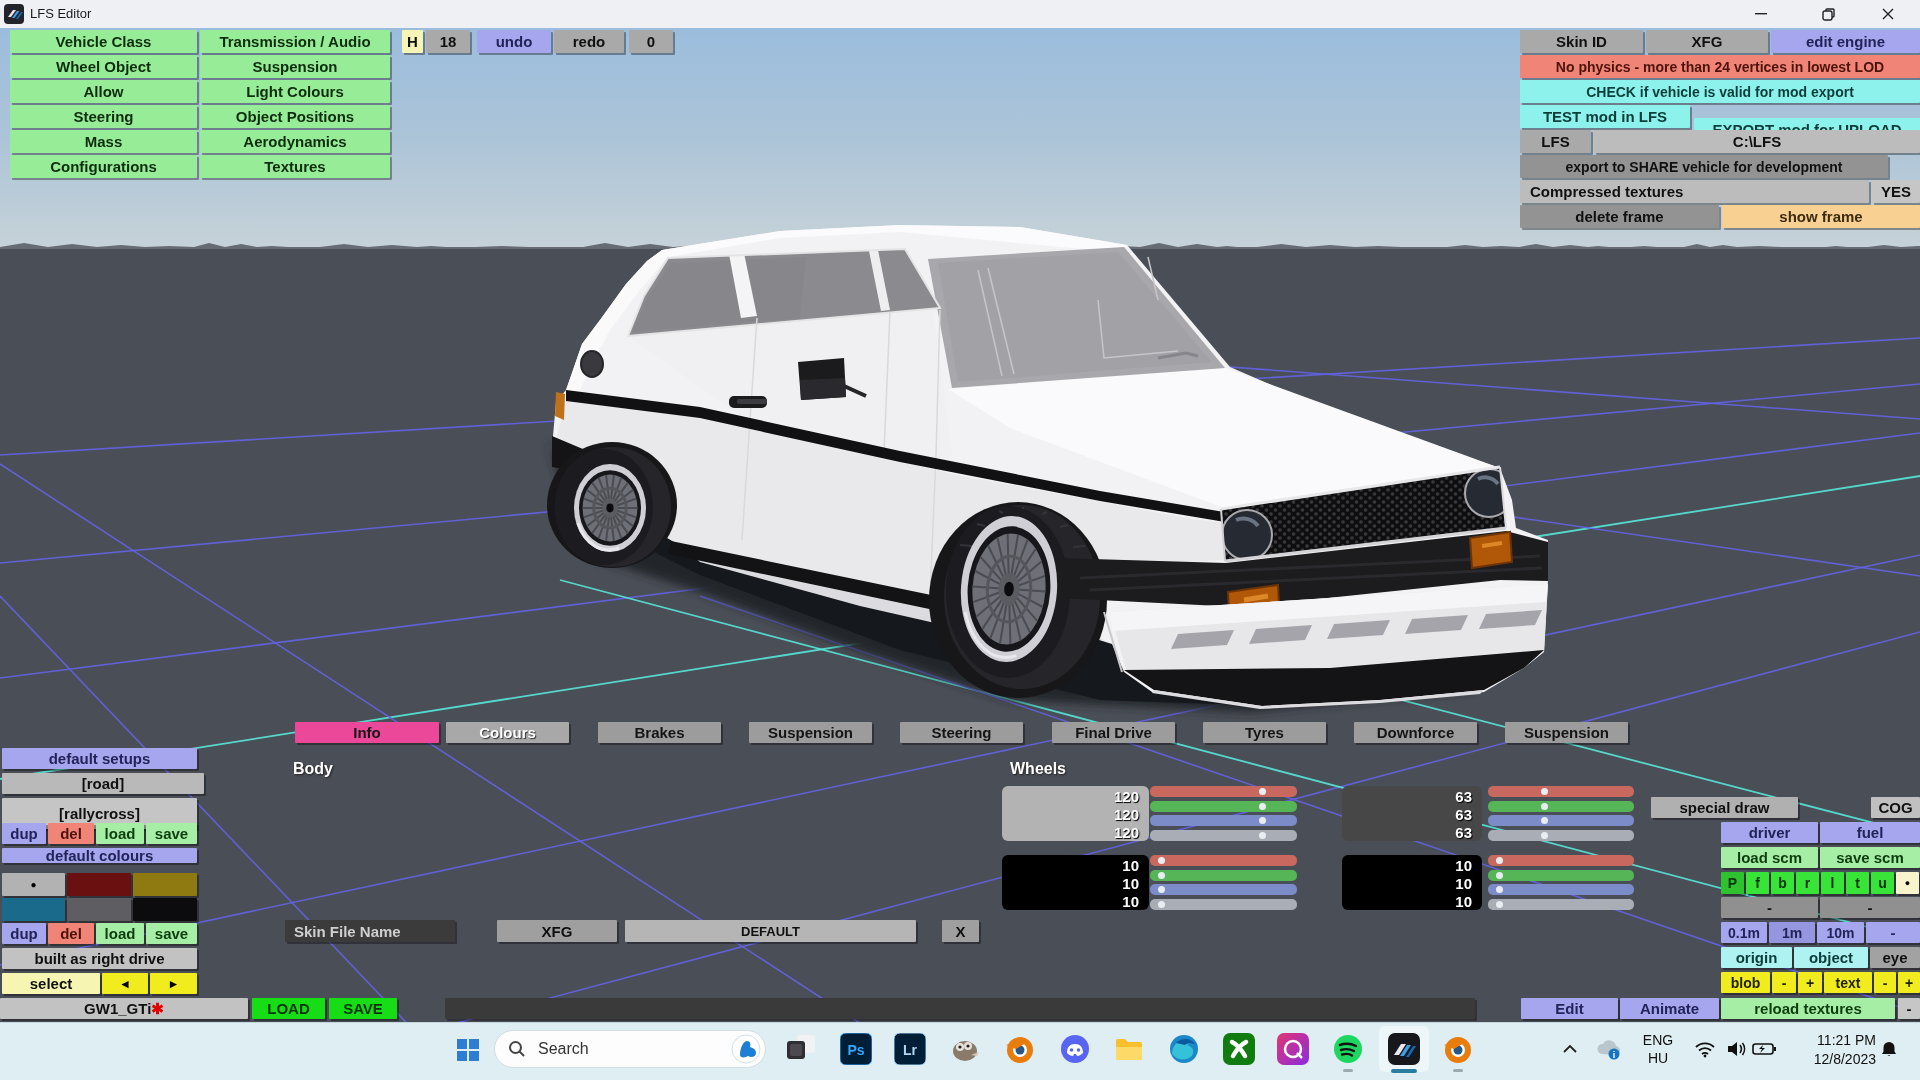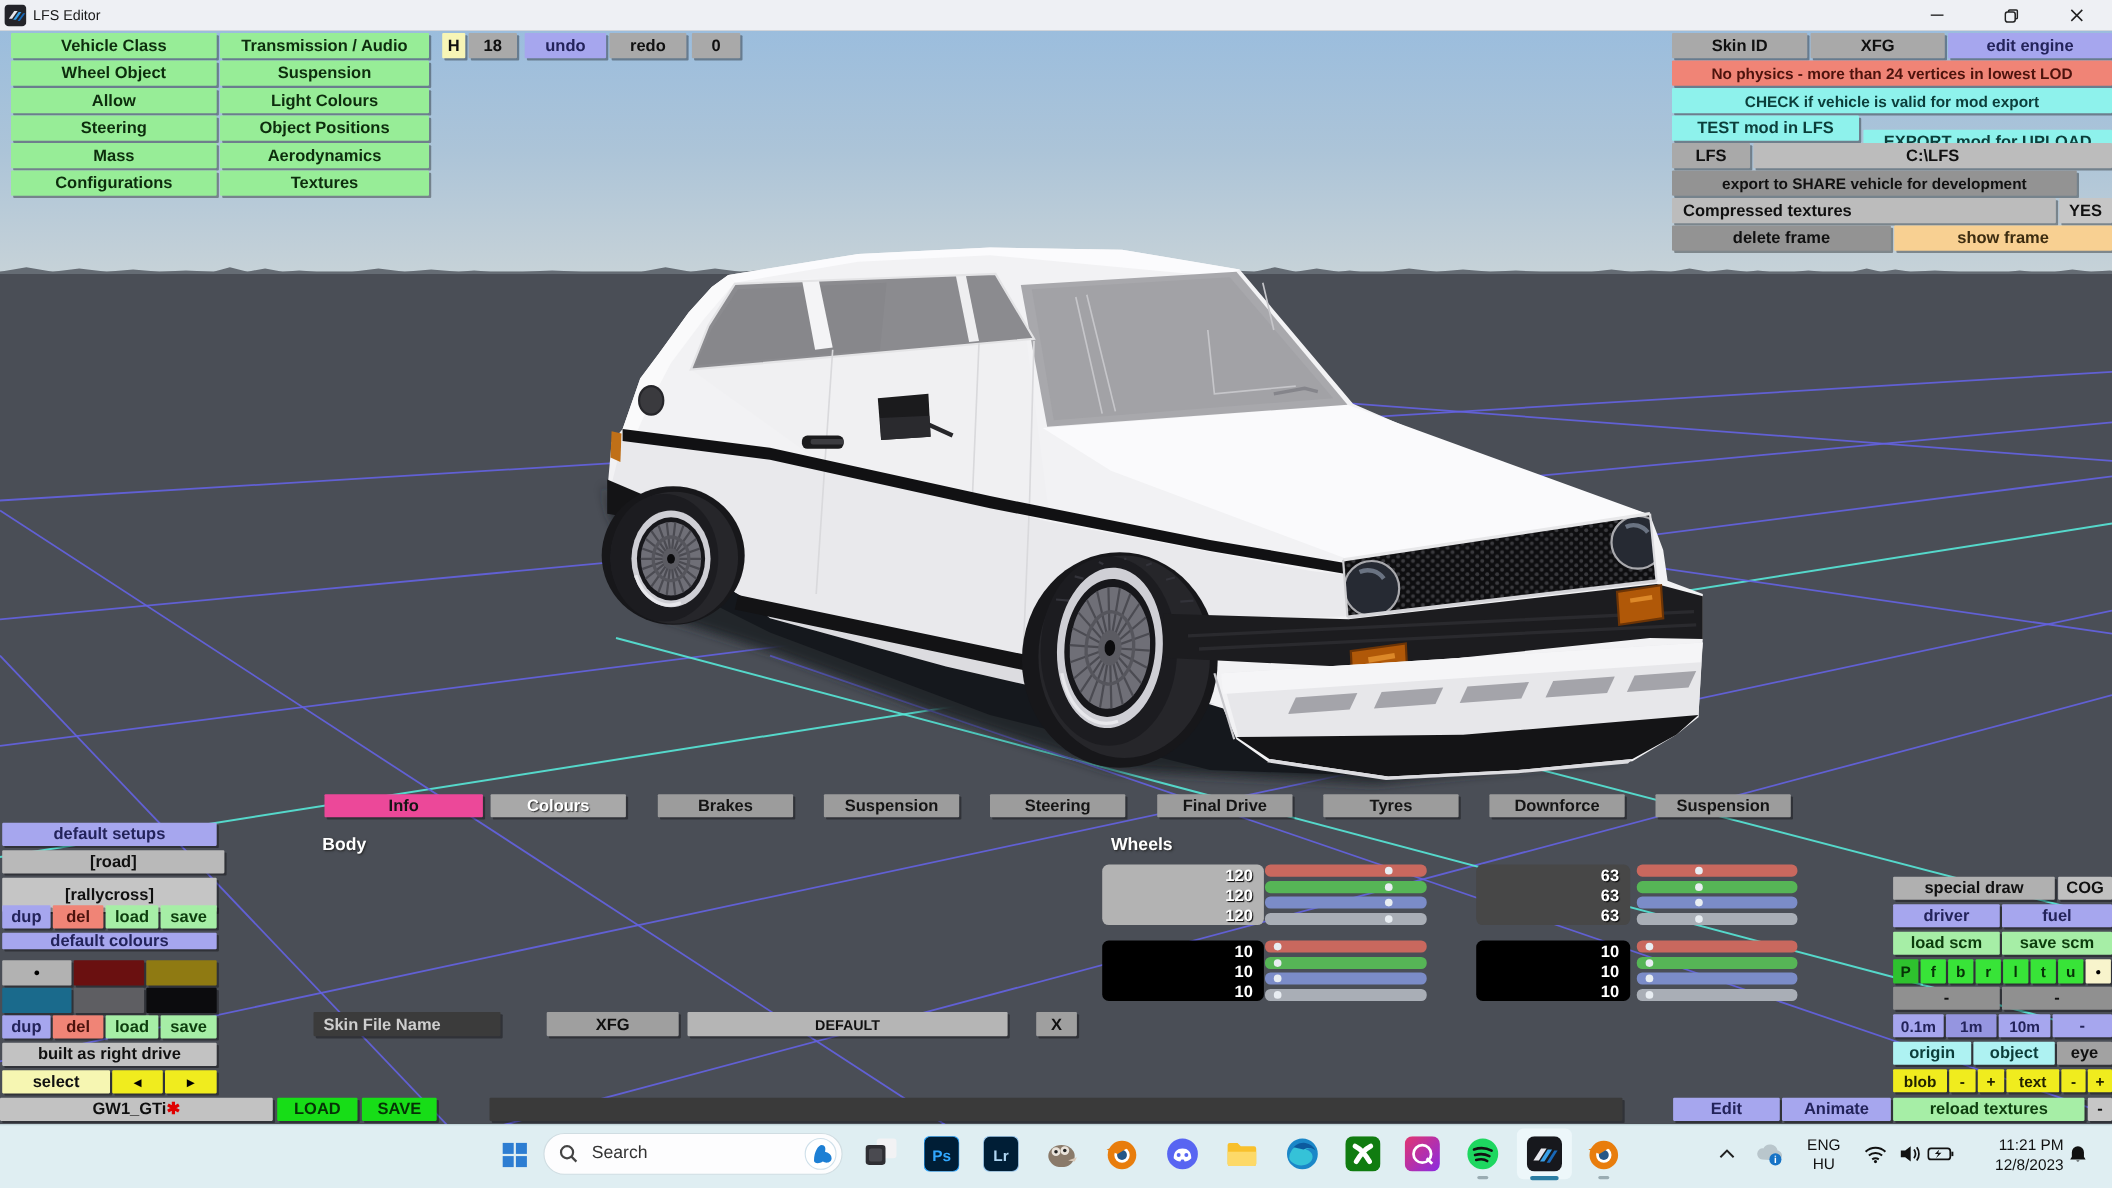--- a/index.html
+++ b/index.html
@@ -272,21 +272,21 @@
 <div class="b" style="left:102px;top:973px;width:46px;height:21px;background:#f0ec1e;color:#000;font-size:12px;font-weight:bold;">◄</div>
 <div class="b" style="left:150px;top:973px;width:47px;height:21px;background:#f0ec1e;color:#000;font-size:12px;font-weight:bold;">►</div>
 <div class="b" style="left:0px;top:998px;width:248px;height:21px;background:#c2c2c2;color:#101010;font-size:15px;font-weight:bold;">GW1_GTi<span style="color:#e00000">✱</span></div>
 <div class="b" style="left:252px;top:998px;width:73px;height:21px;background:#17dd17;color:#063306;font-size:15px;font-weight:bold;">LOAD</div>
 <div class="b" style="left:329px;top:998px;width:68px;height:21px;background:#17dd17;color:#063306;font-size:15px;font-weight:bold;">SAVE</div>
 <div class="b" style="left:445px;top:998px;width:1030px;height:21px;background:#3a3a3a;color:#101010;font-size:15px;font-weight:bold;"></div>
 <div class="b" style="left:1521px;top:998px;width:97px;height:21px;background:#a6a6ee;color:#23235a;font-size:15px;font-weight:bold;">Edit</div>
 <div class="b" style="left:1620px;top:998px;width:99px;height:21px;background:#a6a6ee;color:#23235a;font-size:15px;font-weight:bold;">Animate</div>
 <div class="b" style="left:1721px;top:998px;width:174px;height:21px;background:#a6eea6;color:#0d3d0d;font-size:15px;font-weight:bold;">reload textures</div>
 <div class="b" style="left:1898px;top:998px;width:22px;height:21px;background:#c6c6c6;color:#101010;font-size:15px;font-weight:bold;">-</div>
-<div class="b" style="left:1721px;top:797px;width:147px;height:21px;background:#b0b0b0;color:#101010;font-size:15px;font-weight:bold;">special draw</div>
+<div class="b" style="left:1651px;top:797px;width:147px;height:21px;background:#b0b0b0;color:#101010;font-size:15px;font-weight:bold;">special draw</div>
 <div class="b" style="left:1871px;top:797px;width:49px;height:21px;background:#c0c0c0;color:#101010;font-size:15px;font-weight:bold;">COG</div>
 <div class="b" style="left:1721px;top:822px;width:97px;height:21px;background:#a6a6ee;color:#23235a;font-size:15px;font-weight:bold;">driver</div>
 <div class="b" style="left:1820px;top:822px;width:100px;height:21px;background:#a6a6ee;color:#23235a;font-size:15px;font-weight:bold;">fuel</div>
 <div class="b" style="left:1721px;top:847px;width:97px;height:21px;background:#a6eea6;color:#0d3d0d;font-size:15px;font-weight:bold;">load scm</div>
 <div class="b" style="left:1820px;top:847px;width:100px;height:21px;background:#a6eea6;color:#0d3d0d;font-size:15px;font-weight:bold;">save scm</div>
 <div class="b" style="left:1721px;top:872px;width:23px;height:22px;background:#2ec22e;color:#073307;font-size:14px;font-weight:bold;">P</div>
 <div class="b" style="left:1746px;top:872px;width:23px;height:22px;background:#38e438;color:#073307;font-size:14px;font-weight:bold;">f</div>
 <div class="b" style="left:1771px;top:872px;width:23px;height:22px;background:#38e438;color:#073307;font-size:14px;font-weight:bold;">b</div>
 <div class="b" style="left:1796px;top:872px;width:23px;height:22px;background:#38e438;color:#073307;font-size:14px;font-weight:bold;">r</div>
 <div class="b" style="left:1821px;top:872px;width:23px;height:22px;background:#38e438;color:#073307;font-size:14px;font-weight:bold;">l</div>

